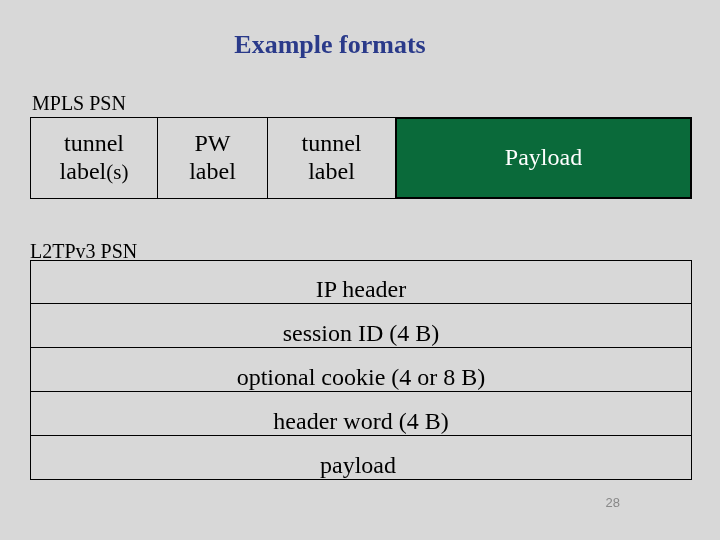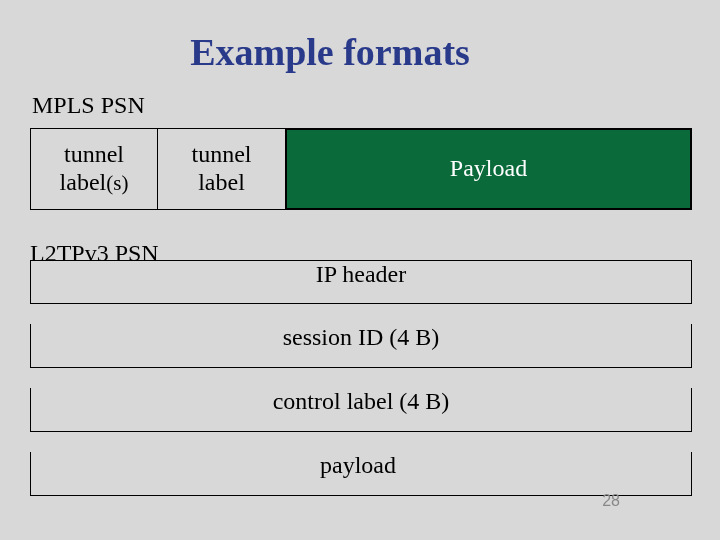--- a/index.html
+++ b/index.html
@@ -9,33 +9,33 @@
     font-family: "Times New Roman", Times, serif;
     position: relative;
     color: #000;
   }
   .title {
     position: absolute;
     top: 30px;
     left: 0;
     width: 660px;
     text-align: center;
-    font-size: 38px;
+    font-size: 26px;
     font-weight: bold;
     color: #2a3a8a;
   }
   .section-label {
     position: absolute;
-    font-size: 24px;
+    font-size: 20px;
   }
   .mpls-label { top: 92px; left: 32px; }
   .l2tp-label { top: 240px; left: 30px; }
   .mpls-row {
     position: absolute;
-    top: 128px; left: 30px;
+    top: 117px; left: 30px;
     width: 662px; height: 82px;
     display: flex;
   }
   .mpls-cell {
     border: 1px solid #000;
     display: flex;
     align-items: center;
     justify-content: center;
     text-align: center;
     font-size: 24px;
@@ -53,47 +53,53 @@
   .tunnel-sub { font-size: 21px; }
   .stack {
     position: absolute;
     top: 260px; left: 30px;
     width: 662px;
   }
   .stack-row {
     height: 44px;
     border: 1px solid #000;
     display: flex;
-    align-items: flex-start;
+    align-items: flex-end;
     justify-content: center;
     font-size: 24px;
     gap: 6px;
   }
-  .stack-row + .stack-row { border-top: none; margin-top: 20px; }
+  .stack-row + .stack-row { border-top: none; }
   .page-num {
     position: absolute;
     right: 100px;
     bottom: 30px;
     font-family: Arial, sans-serif;
-    font-size: 16px;
+    font-size: 13px;
     color: #888;
   }
 </style>
 </head>
 <body>
 
 <div class="title">Example formats</div>
 
 <div class="section-label mpls-label">MPLS PSN</div>
 
 <div class="mpls-row">
   <div class="mpls-cell c-tunnel">
     <div>
       <span>tunnel</span><br>
       <span>label</span><span class="tunnel-sub">(s)</span>
+    </div>
+  </div>
+  <div class="mpls-cell c-pw">
+    <div>
+      <span>PW</span><br>
+      <span>label</span>
     </div>
   </div>
   <div class="mpls-cell c-ctrl">
     <div>
       <span>tunnel</span><br>
       <span>label</span>
     </div>
   </div>
   <div class="mpls-cell c-pay">
     <span>Payload</span>
@@ -104,21 +110,25 @@
 
 <div class="stack">
   <div class="stack-row">
     <span>IP header</span>
   </div>
   <div class="stack-row">
     <span>session ID</span>
     <span>(4 B)</span>
   </div>
   <div class="stack-row">
-    <span>control label</span>
+    <span>optional cookie</span>
+    <span>(4 or 8 B)</span>
+  </div>
+  <div class="stack-row">
+    <span>header word</span>
     <span>(4 B)</span>
   </div>
   <div class="stack-row">
     <span>payload</span>
     <span></span>
   </div>
 </div>
 
 <div class="page-num">28</div>
 

